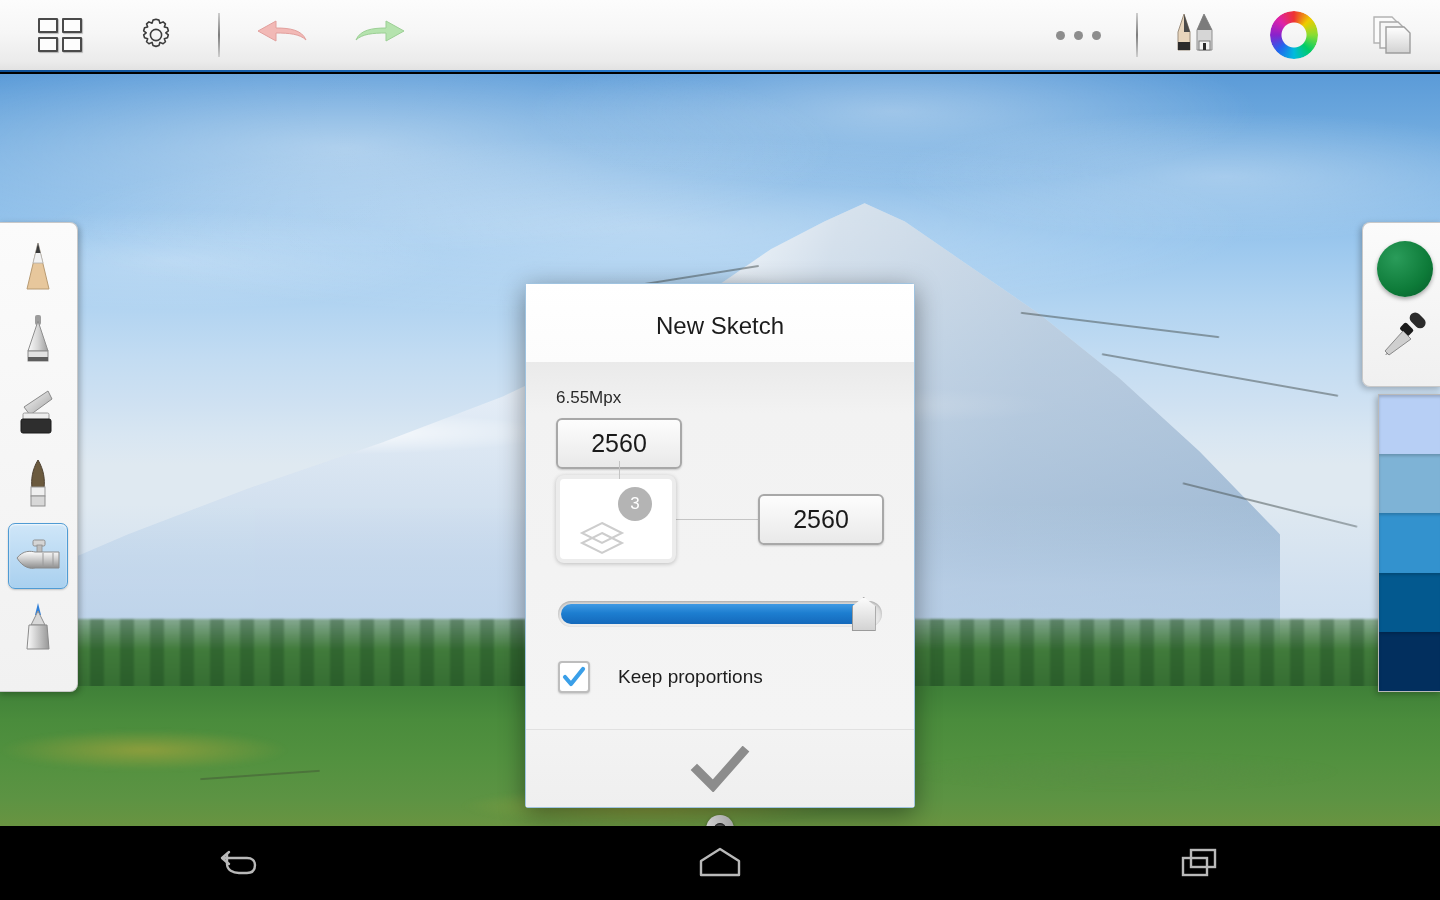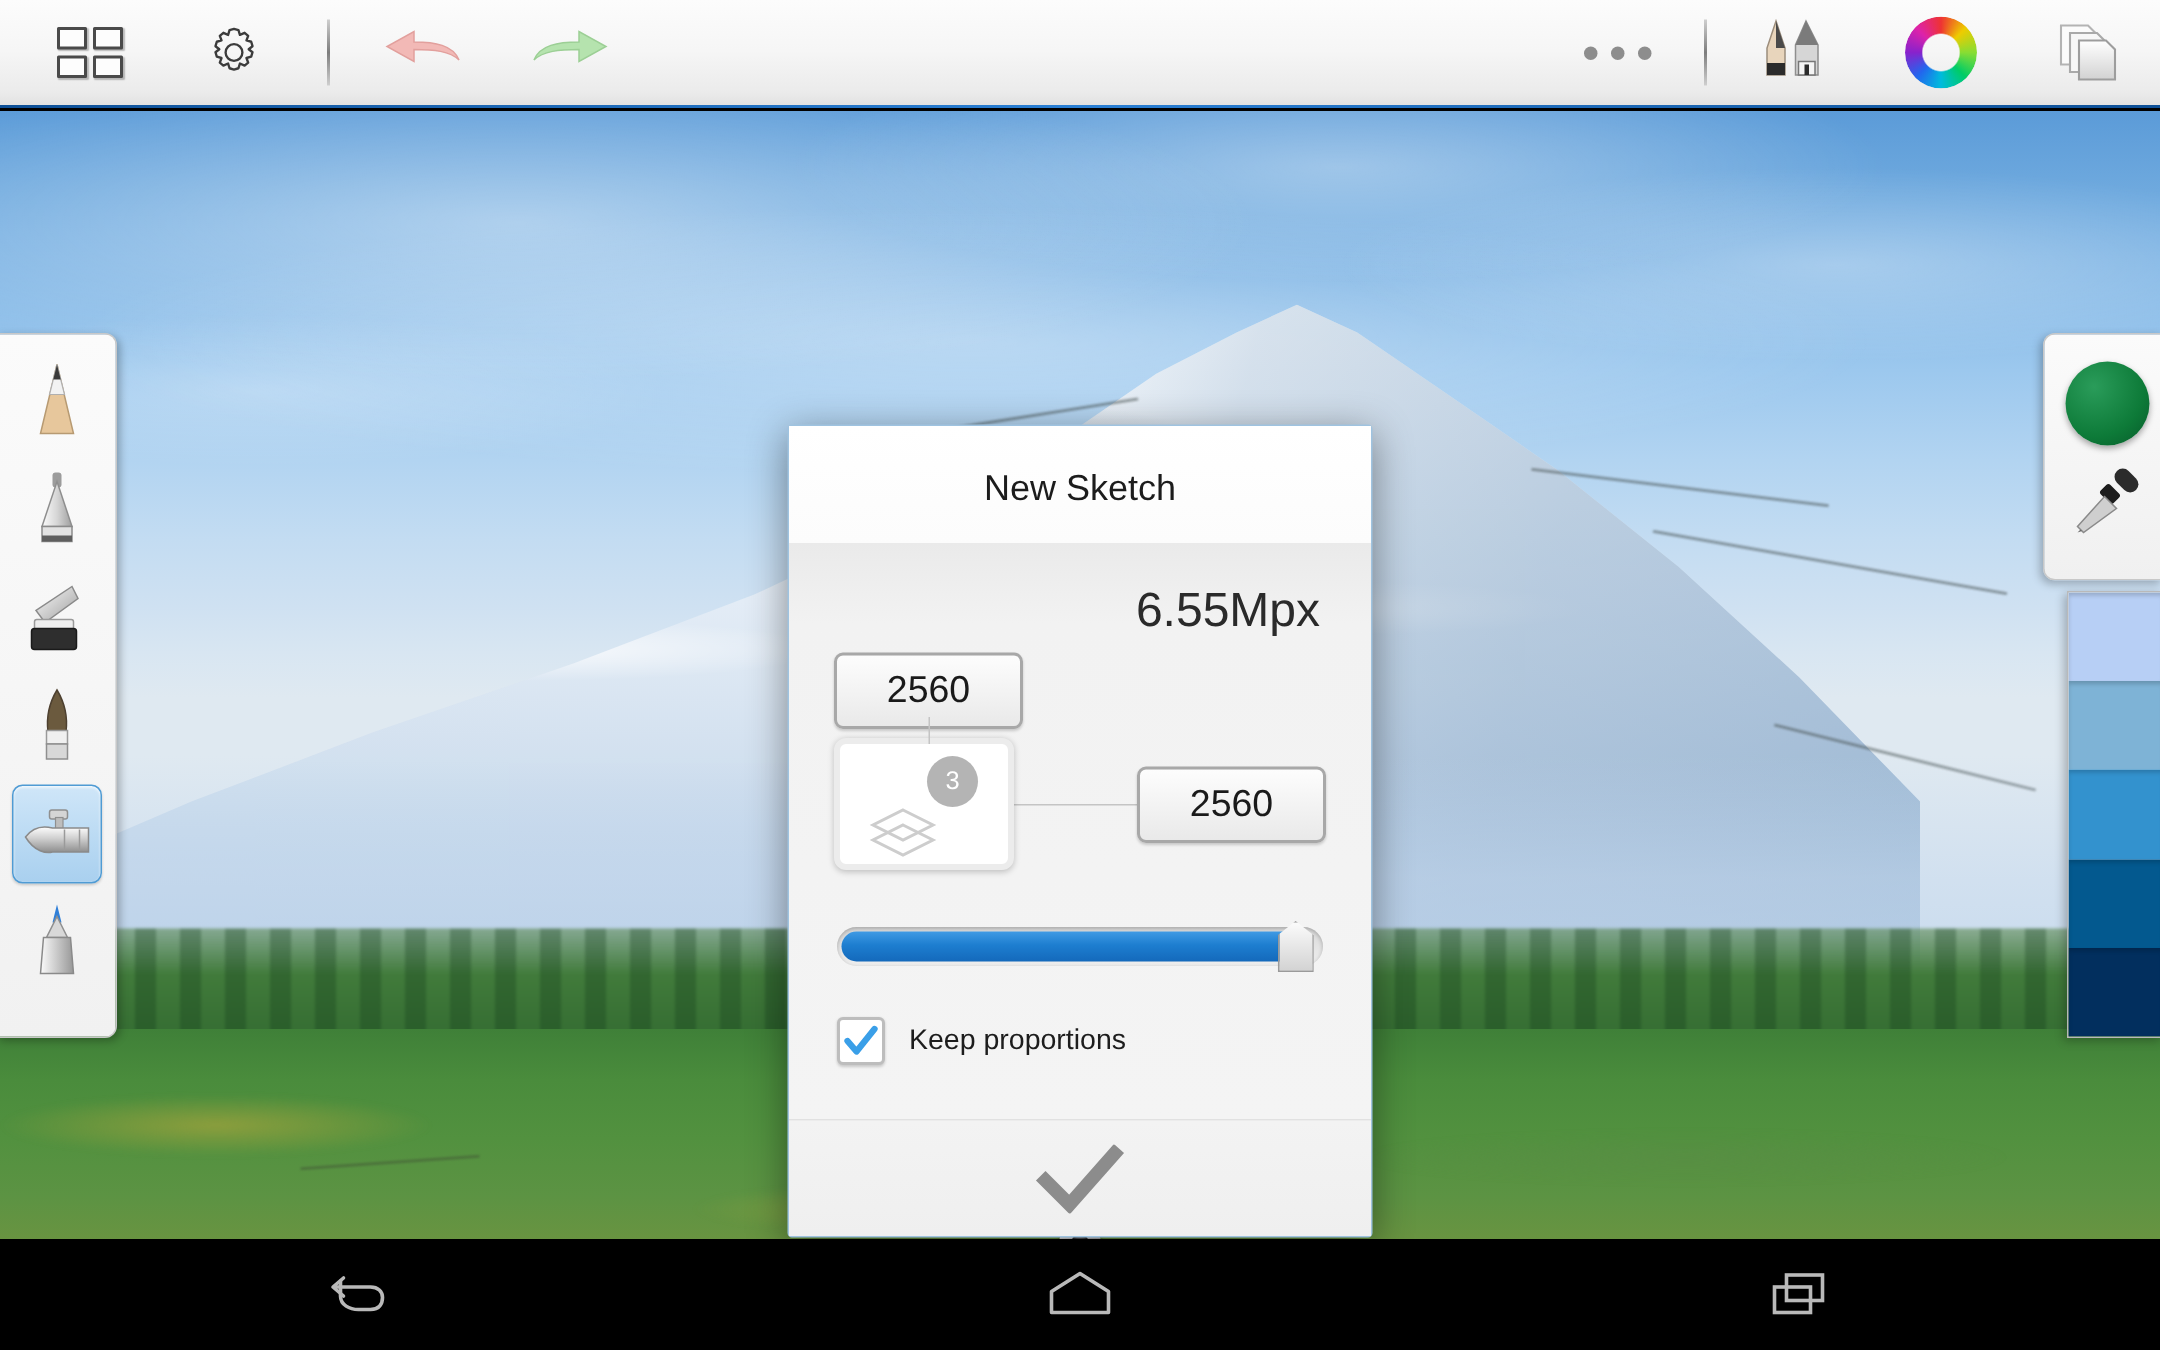--- a/index.html
+++ b/index.html
@@ -163,21 +163,21 @@
   }
   #dialog-title {
     text-align: center; font-size: 24px; color: #1c1c1c; padding: 28px 0 22px;
     background: linear-gradient(to bottom, #ffffff, #fcfcfc);
   }
   #dialog-body {
     background: linear-gradient(to bottom, #eaeaea 0%, #f2f2f2 14%, #f4f4f4 100%);
     padding: 8px 30px 18px;
     position: relative;
   }
-  #mpx { text-align: right; font-size: 32px; color: #2a2a2a; padding: 18px 4px 10px 0; }
+  #mpx { text-align: left; font-size: 17px; color: #2a2a2a; padding: 18px 4px 10px 0; }
   .numfield {
     background: linear-gradient(to bottom, #fdfdfd, #e9e9e9);
     border: 2px solid #a8a8a8; border-radius: 6px;
     font-size: 25px; color: #1a1a1a; text-align: center;
     padding: 9px 0; box-shadow: 0 1px 2px rgba(0,0,0,.18);
     cursor: pointer; user-select: none;
   }
   #w-field { width: 126px; }
   #h-field { width: 126px; }
   #preview-row { display: flex; align-items: center; position: relative; margin-top: 6px; }
@@ -209,21 +209,21 @@
   }
   #slider-thumb {
     position: absolute; top: 0; width: 24px; height: 34px;
     background: linear-gradient(to bottom, #fbfbfb, #d3d3d3);
     border: 1px solid #9a9a9a;
     clip-path: polygon(0% 28%, 50% 0%, 100% 28%, 100% 100%, 0% 100%);
     box-shadow: 1px 1px 3px rgba(0,0,0,.3);
     cursor: pointer;
   }
 
-  #keep-row { display: flex; align-items: center; gap: 16px; margin: 30px 2px 18px; }
+  #keep-row { display: flex; align-items: center; gap: 28px; margin: 30px 2px 18px; }
   #checkbox {
     width: 32px; height: 32px; background: #fff; border: 2px solid #bdbdbd; border-radius: 4px;
     display: flex; align-items: center; justify-content: center; cursor: pointer;
     box-shadow: 0 1px 2px rgba(0,0,0,.18);
   }
   #keep-label { font-size: 19px; color: #1d1d1d; }
 
   #dialog-footer {
     border-top: 1px solid #e1e1e1;
     background: linear-gradient(to bottom, #f3f3f3, #efefef);

